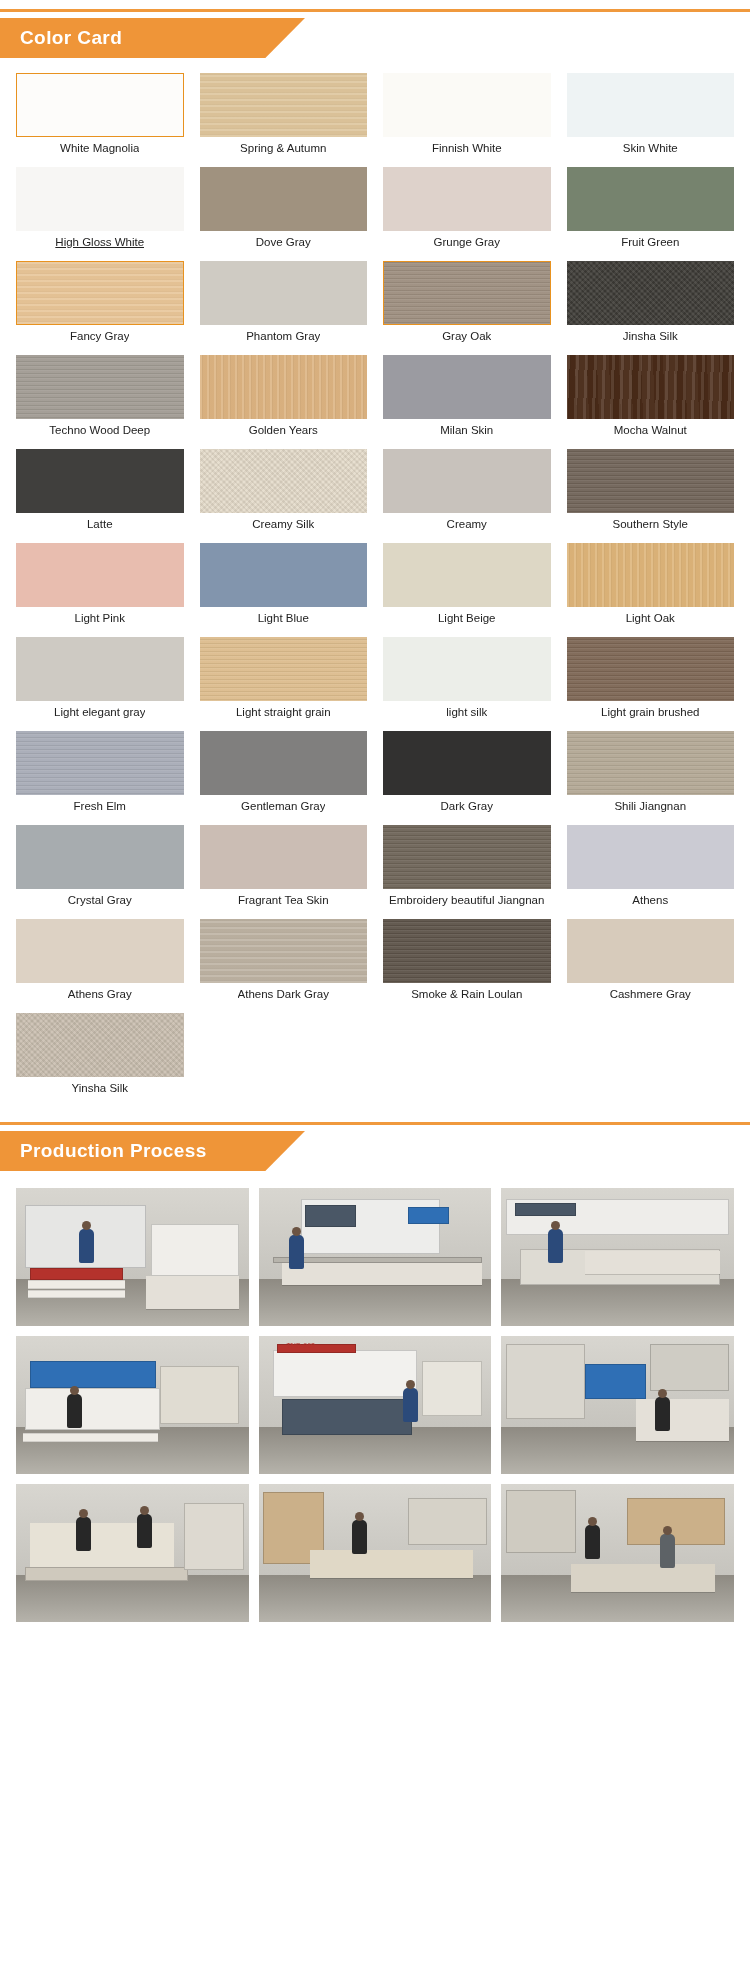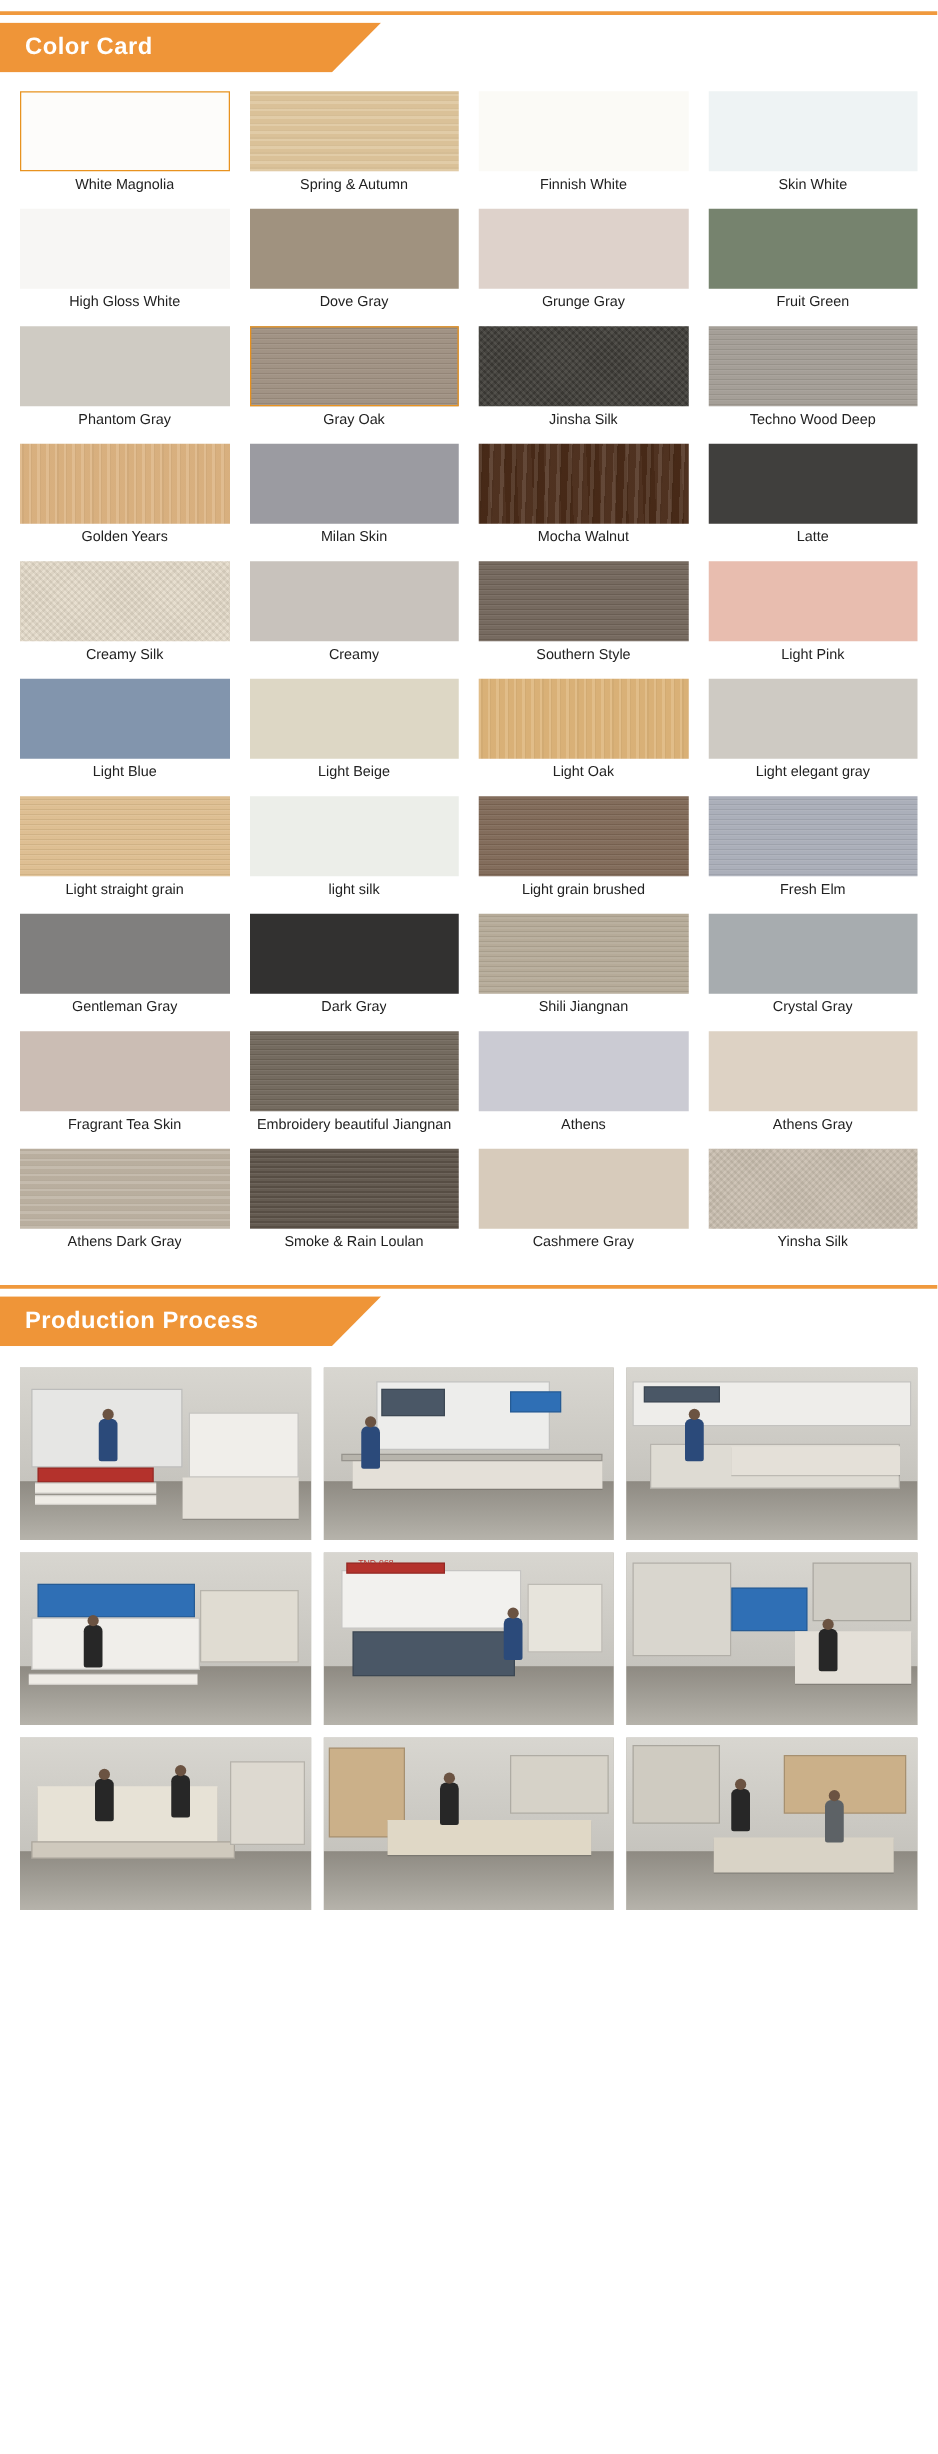--- a/index.html
+++ b/index.html
@@ -195,33 +195,37 @@
     <div class="swatch-cell">
       <div class="swatch grain-none" style="background-color: rgb(251, 250, 246);"></div>
       <div class="swatch-label" style="color: rgb(34, 34, 34);">Finnish White</div>
     </div>
     <div class="swatch-cell">
       <div class="swatch grain-none" style="background-color: rgb(238, 243, 244);"></div>
       <div class="swatch-label" style="color: rgb(34, 34, 34);">Skin White</div>
     </div>
     <div class="swatch-cell">
       <div class="swatch grain-none" style="background-color: rgb(247, 246, 244);"></div>
-      <div class="swatch-label" style="color: rgb(34, 34, 34);">High Gloss White</div>
+      <div class="swatch-label" style="color: rgb(34, 34, 34); text-decoration: underline;">High Gloss White</div>
     </div>
     <div class="swatch-cell">
       <div class="swatch grain-none" style="background-color: rgb(160, 146, 127);"></div>
       <div class="swatch-label" style="color: rgb(34, 34, 34);">Dove Gray</div>
     </div>
     <div class="swatch-cell">
       <div class="swatch grain-none" style="background-color: rgb(222, 210, 203);"></div>
       <div class="swatch-label" style="color: rgb(34, 34, 34);">Grunge Gray</div>
     </div>
     <div class="swatch-cell">
       <div class="swatch grain-none" style="background-color: rgb(118, 131, 110);"></div>
       <div class="swatch-label" style="color: rgb(34, 34, 34);">Fruit Green</div>
+    </div>
+    <div class="swatch-cell">
+      <div class="swatch grain-h-soft bordered" style="background-color: rgb(231, 196, 150);"></div>
+      <div class="swatch-label" style="color: rgb(34, 34, 34);">Fancy Gray</div>
     </div>
     <div class="swatch-cell">
       <div class="swatch grain-none" style="background-color: rgb(207, 203, 195);"></div>
       <div class="swatch-label" style="color: rgb(34, 34, 34);">Phantom Gray</div>
     </div>
     <div class="swatch-cell">
       <div class="swatch grain-h bordered" style="background-color: rgb(156, 141, 126);"></div>
       <div class="swatch-label" style="color: rgb(34, 34, 34);">Gray Oak</div>
     </div>
     <div class="swatch-cell">

